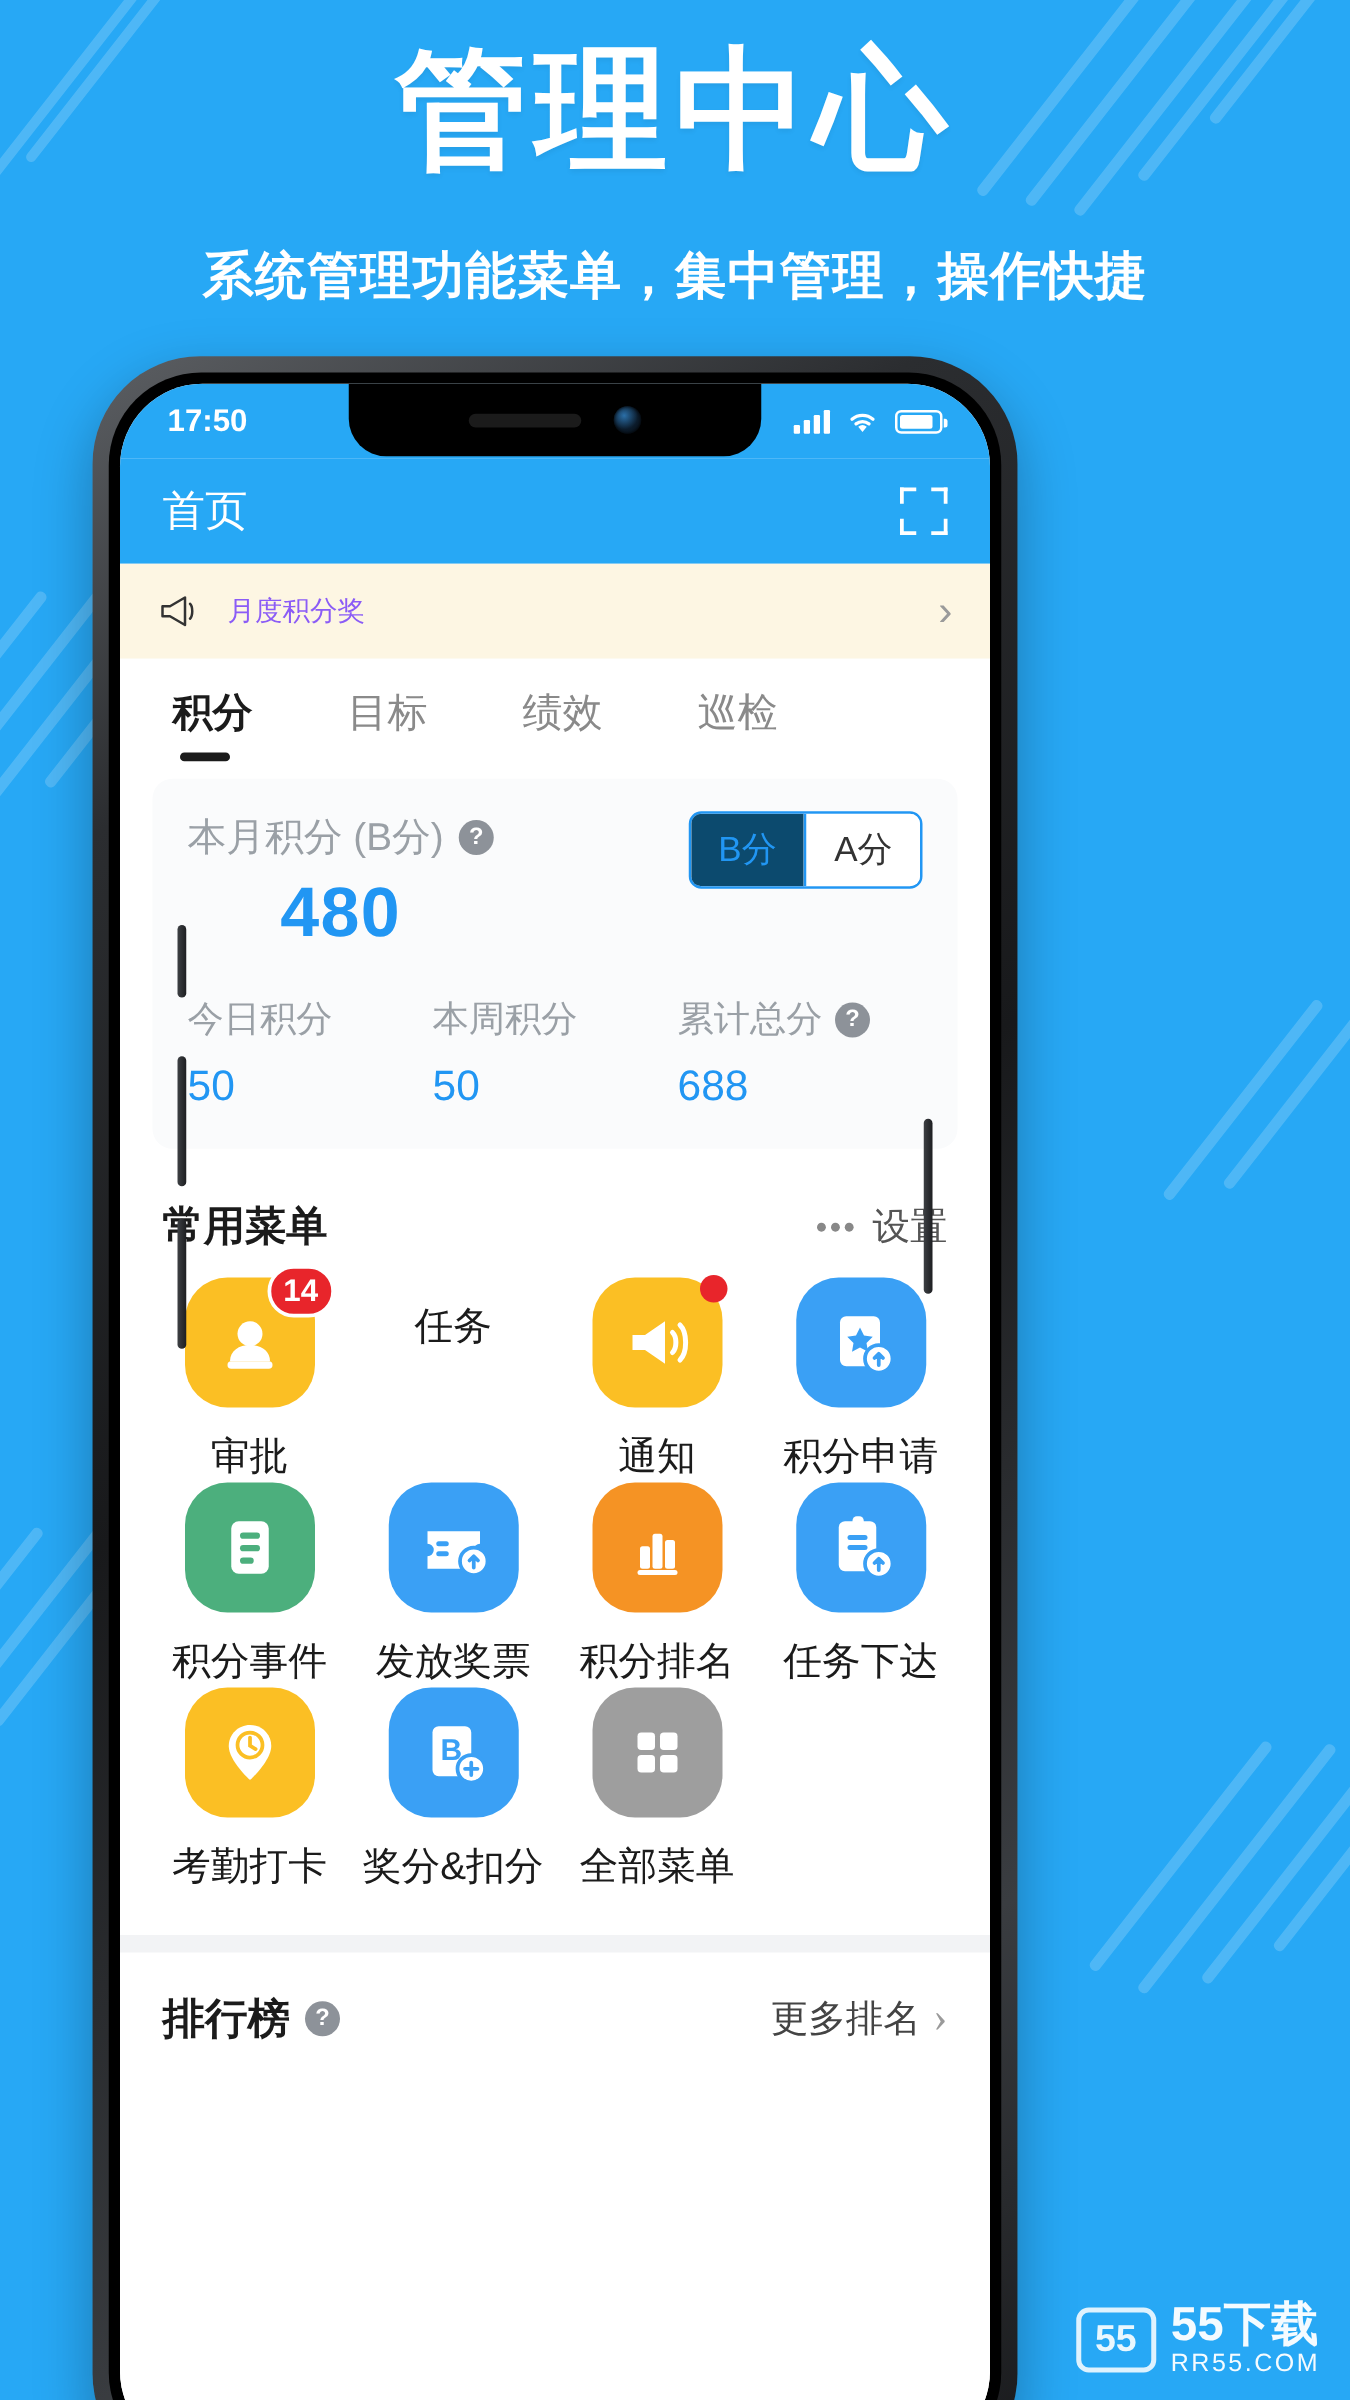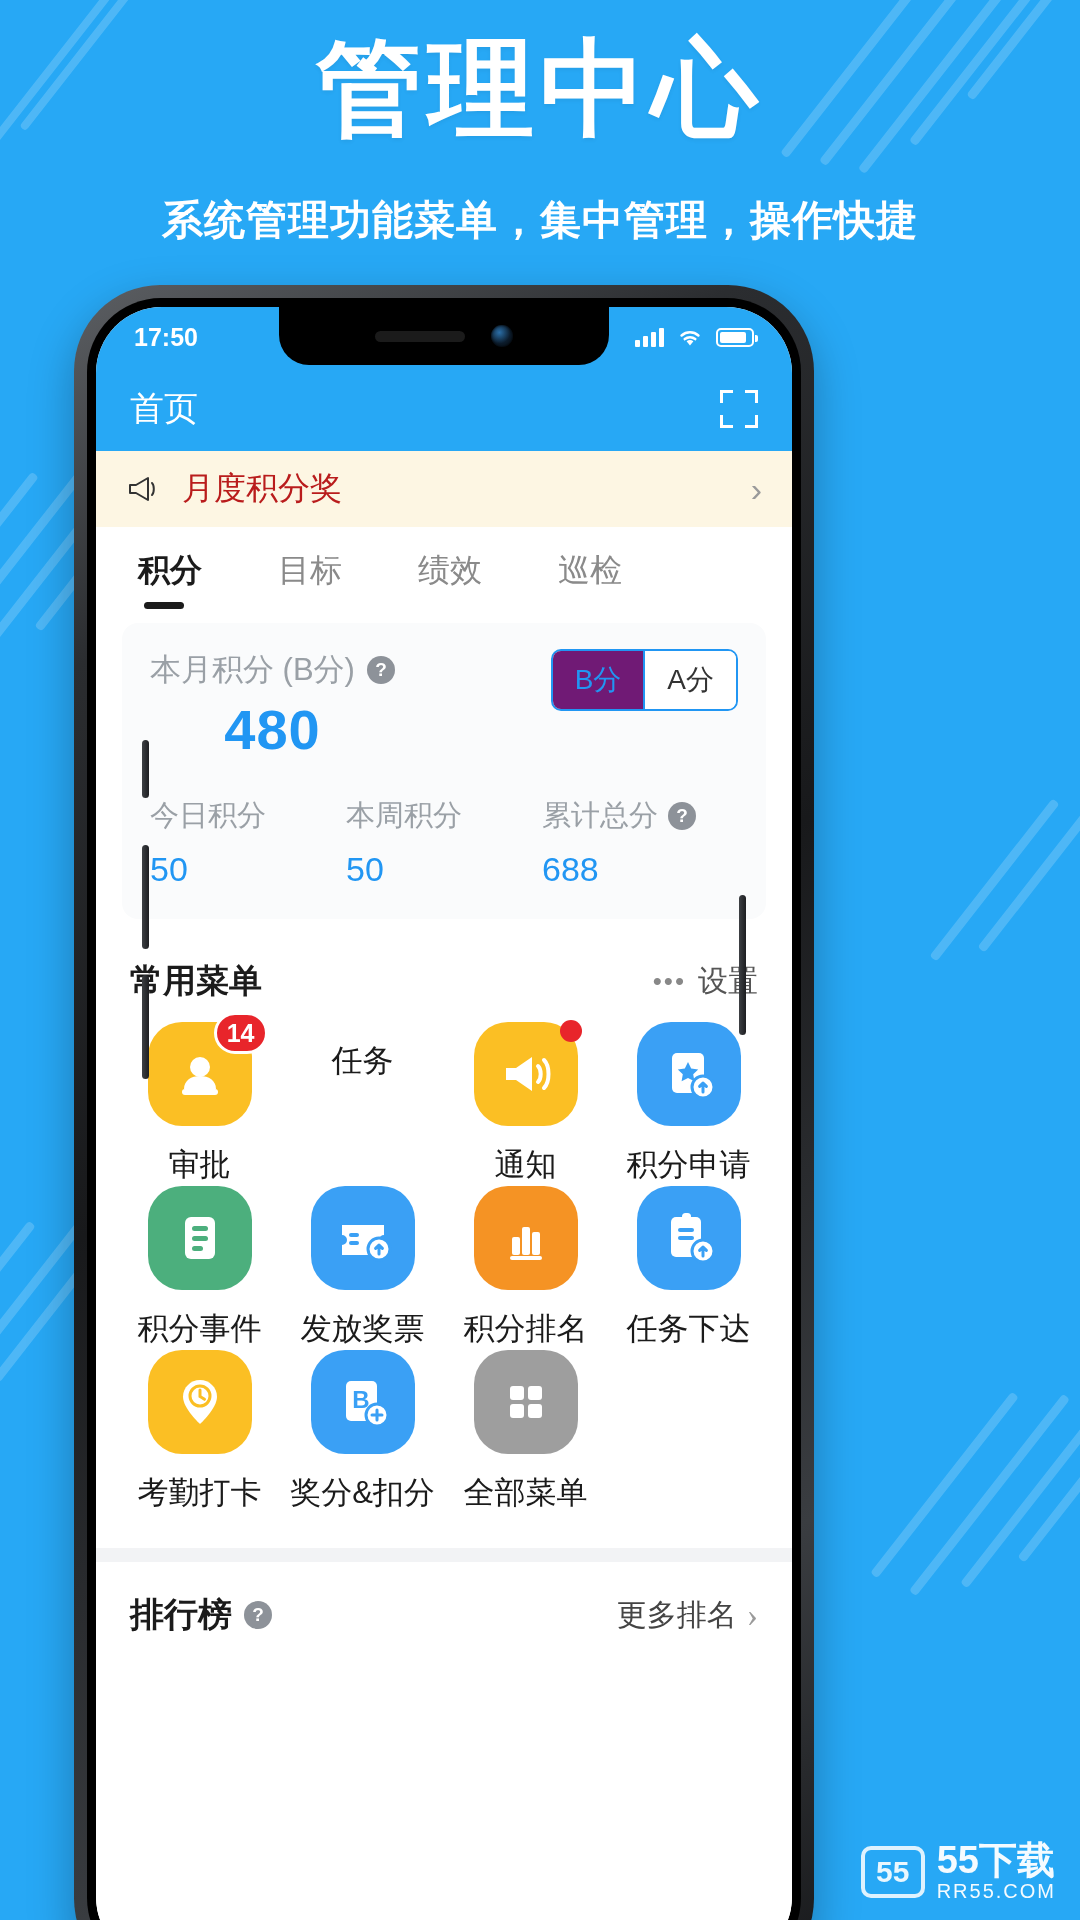--- a/index.html
+++ b/index.html
@@ -109,21 +109,21 @@
   .scan span:nth-child(1){ left:0; top:0; border-right:none; border-bottom:none; }
   .scan span:nth-child(2){ right:0; top:0; border-left:none; border-bottom:none; }
   .scan span:nth-child(3){ left:0; bottom:0; border-right:none; border-top:none; }
   .scan span:nth-child(4){ right:0; bottom:0; border-left:none; border-top:none; }
 
   
   .notice {
     height: 76px; background: #fdf6e3;
     display: flex; align-items: center; padding: 0 30px; gap: 22px;
   }
-  .notice-text { font-size: 32px; color: #b91c1c; flex: 1; }
+  .notice-text { font-size: 22px; color: #8b5cf6; flex: 1; }
   .chev { color: #9a9a9a; font-size: 34px; line-height: 1; }
   .megaphone { width: 34px; height: 30px; position: relative; }
   .megaphone svg { display: block; }
 
   
   .tabs { display: flex; padding: 22px 42px 0; gap: 76px; background:#fff; }
   .tab { position: relative; padding-bottom: 22px; }
   .tab-label { font-size: 32px; color: #8a8a8a; }
   .tab.active .tab-label { color: #1b1b1b; font-weight: bold; }
   .tab.active::after {
@@ -139,21 +139,21 @@
   }
   .score-top { display: flex; align-items: flex-start; justify-content: space-between; text-align: center; }
   .score-label { font-size: 31px; color: #9aa0a6; display: flex; align-items: center; gap: 12px; }
   .qmark {
     width: 28px; height: 28px; border-radius: 50%; background: #8d9299; color:#fff;
     font-size: 19px; font-weight: bold; display:flex; align-items:center; justify-content:center;
   }
   .score-value { font-size: 56px; color: #2196f3; font-weight: bold; margin-top: 6px; letter-spacing: 1px; }
   .seg { display: flex; border: 2px solid #2196f3; border-radius: 10px; overflow: hidden; }
   .seg div { padding: 10px 22px; font-size: 28px; }
-  .seg .on  { color: #2196f3; background: #701a75; }
+  .seg .on  { color: #2196f3; background: #0c4a6e; }
   .seg .off { color: #333; background: #fff; border-left: 2px solid #2196f3; }
 
   .score-stats { display: flex; margin-top: 34px; }
   .stat { flex: 1; }
   .stat-label { font-size: 29px; color: #9aa0a6; display:flex; align-items:center; gap:10px; }
   .stat-value { font-size: 34px; color: #2196f3; margin-top: 14px; }
 
   
   .menu-head {
     display: flex; align-items: center; justify-content: space-between;

